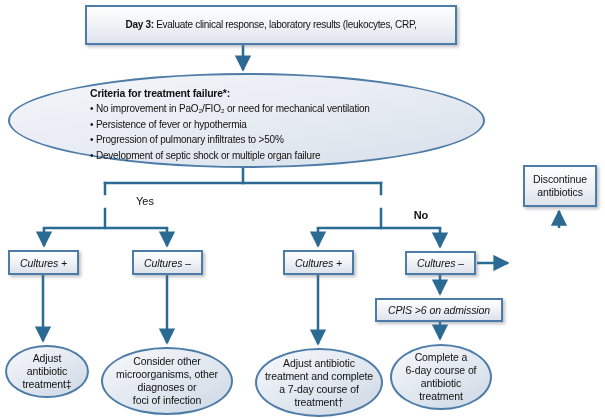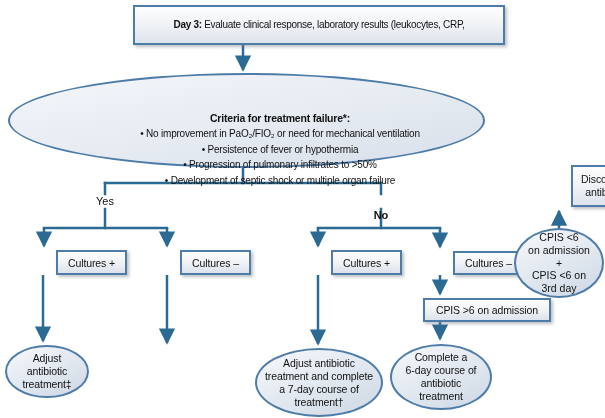--- a/index.html
+++ b/index.html
@@ -7,39 +7,38 @@
     position:relative;width:605px;height:418px;background:#ffffff;
     font-family:"Liberation Sans","DejaVu Sans",sans-serif;color:#111;
     overflow:hidden;
   }
   .stage svg.connectors{position:absolute;left:0;top:0;}
   .node{position:absolute;box-sizing:border-box;display:flex;align-items:center;justify-content:center;text-align:center;}
   .rect{
     border:2px solid #4e7ca8;
     background:linear-gradient(180deg,#fefefe 0%,#eef1f5 55%,#dde3eb 100%);
     box-shadow:2px 2px 3px rgba(110,115,125,0.45);
-    margin-left:48px;
   }
   .oval{
     border:2px solid #4e7ca8;border-radius:50%;
     background:linear-gradient(155deg,#f7f9fc 0%,#e4eaf1 45%,#cdd8e4 100%);
   }
   .big-oval{
     border:2px solid #4e7ca8;border-radius:50%;
     background:linear-gradient(170deg,#f4f6fa 0%,#e6ebf2 55%,#d7dfe9 100%);
   }
   .multiline{white-space:pre-line;}
   .small-txt{font-size:10.5px;line-height:13px;letter-spacing:-0.1px;}
-  .box-label{font-size:10.5px;letter-spacing:-0.1px;}
+  .box-label{font-size:10.5px;letter-spacing:-0.1px;font-style:italic;}
   .title-line{white-space:nowrap;font-size:10px;line-height:14px;letter-spacing:-0.3px;}
   .b{font-weight:bold;}
-  .criteria-text{position:absolute;left:80px;top:11px;width:380px;text-align:center;margin-top:25px;}
+  .criteria-text{position:absolute;left:80px;top:11px;width:380px;text-align:left;}
   .criteria-head{font-size:10.5px;font-weight:bold;line-height:15px;letter-spacing:-0.2px;}
   .criteria-bullets{font-size:10px;line-height:15.5px;letter-spacing:-0.2px;white-space:pre-line;}
-  .branch-label{position:absolute;font-size:11px;width:30px;text-align:center;}
+  .branch-label{position:absolute;font-size:11px;width:30px;text-align:center;margin-left:40px;}
   .cpis-circle-txt{font-size:10.5px;line-height:12.8px;}
 </style>
 </head>
 <body>
 
 <div class="stage">
 
   <svg class="connectors" width="605" height="418" viewBox="0 0 605 418">
     <defs>
       <marker id="arrow" viewBox="0 0 10 10" refX="9" refY="5" markerWidth="6.5" markerHeight="6.5" orient="auto-start-reverse">
@@ -95,27 +94,26 @@
   <div class="node rect box-label" style="left:405px;top:251px;width:71px;height:24px;">Cultures –</div>
 
   <div class="node rect box-label" style="left:375px;top:298px;width:128px;height:24px;">CPIS &gt;6 on admission</div>
 
   <div class="node rect small-txt multiline" style="left:523px;top:165px;width:74px;height:42px;">Discontinue
 antibiotics</div>
 
   <div class="node oval small-txt multiline" style="left:5px;top:345px;width:84px;height:53px;">Adjust
 antibiotic
 treatment‡</div>
+  <div class="node oval small-txt multiline" style="left:101px;top:347px;width:132px;height:68px;">Consider other
+microorganisms, other
+diagnoses or
+foci of infection</div>
   <div class="node oval small-txt multiline" style="left:255px;top:348px;width:128px;height:69px;">Adjust antibiotic
 treatment and complete
 a 7-day course of
 treatment†</div>
   <div class="node oval small-txt multiline" style="left:390px;top:344px;width:102px;height:66px;">Complete a
 6-day course of
 antibiotic
 treatment</div>
-  <div class="node oval cpis-circle-txt multiline" style="left:514px;top:228px;width:90px;height:70px;">CPIS &lt;6
-on admission
-+
-CPIS &lt;6 on
-3rd day</div>
 
 </div>
 
 </body></html>

